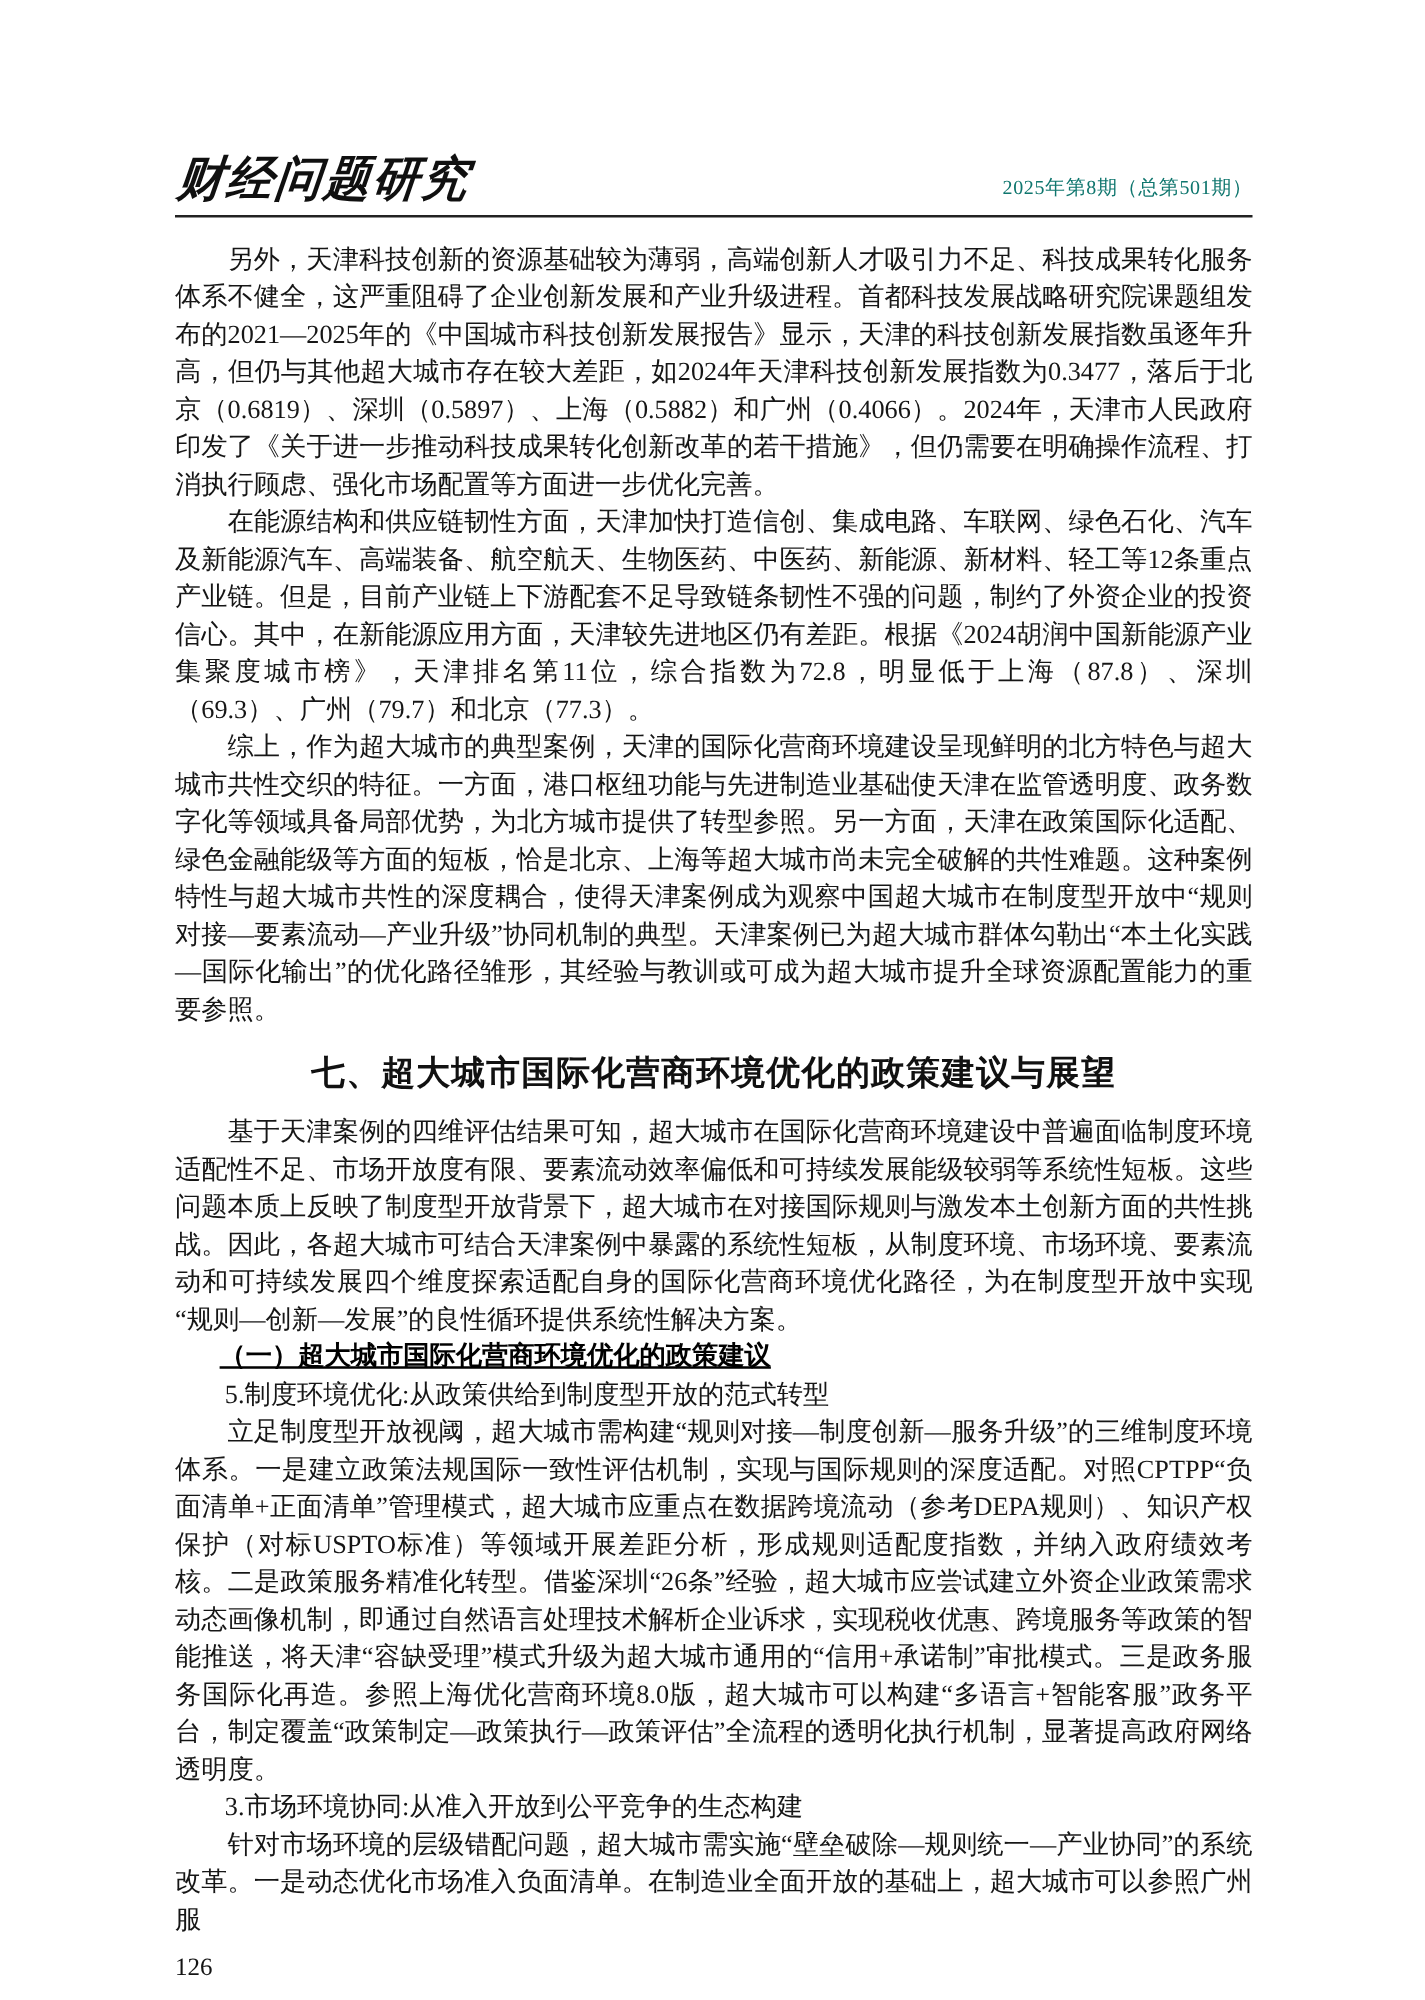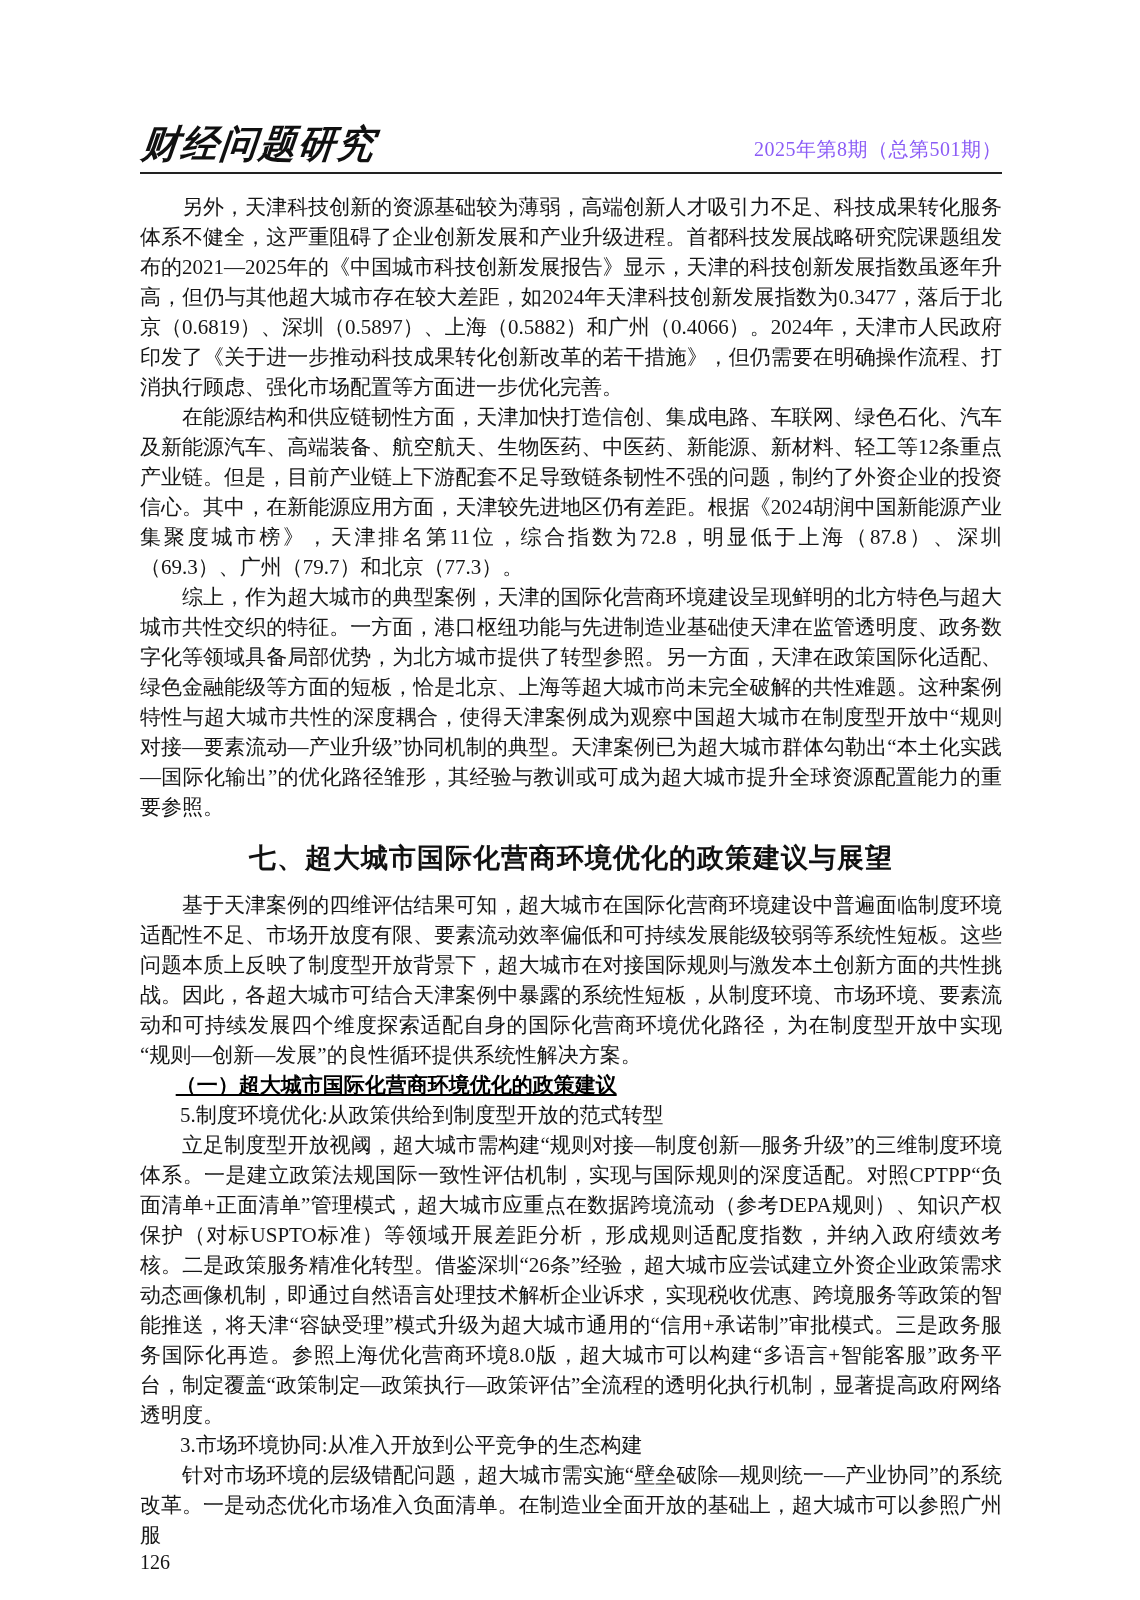--- a/index.html
+++ b/index.html
@@ -31,24 +31,24 @@
     font-weight: 900;
     font-style: italic;
     letter-spacing: 2px;
     transform: skewX(-6deg) scaleY(1.04);
     transform-origin: left bottom;
     color: #101010;
     line-height: 1;
     padding-bottom: 2px;
   }
   .issue {
-    font-size: 20px;
+    font-size: 16px;
     line-height: 1;
     padding-bottom: 6px;
-    color: #8b5cf6;
+    color: #0f766e;
     letter-spacing: 0.5px;
   }
   .rule {
     border-bottom: 2px solid #222222;
     margin-top: 7px;
   }
   .article-body {
     margin-top: 18px;
     font-size: 21px;
     line-height: 30px;
@@ -79,21 +79,21 @@
     margin: 0;
     color: #000000;
     text-decoration: underline;
   }
   .h-item {
     margin: 0;
     text-indent: 1.9em;
   }
   .page-num {
     font-size: 20px;
-    margin-top: 1px;
+    margin-top: 13px;
     color: #141414;
   }
 </style>
 </head>
 <body>
 
 <div class="page">
 
   <header class="page-header">
     <div class="logo">财经问题研究</div>

